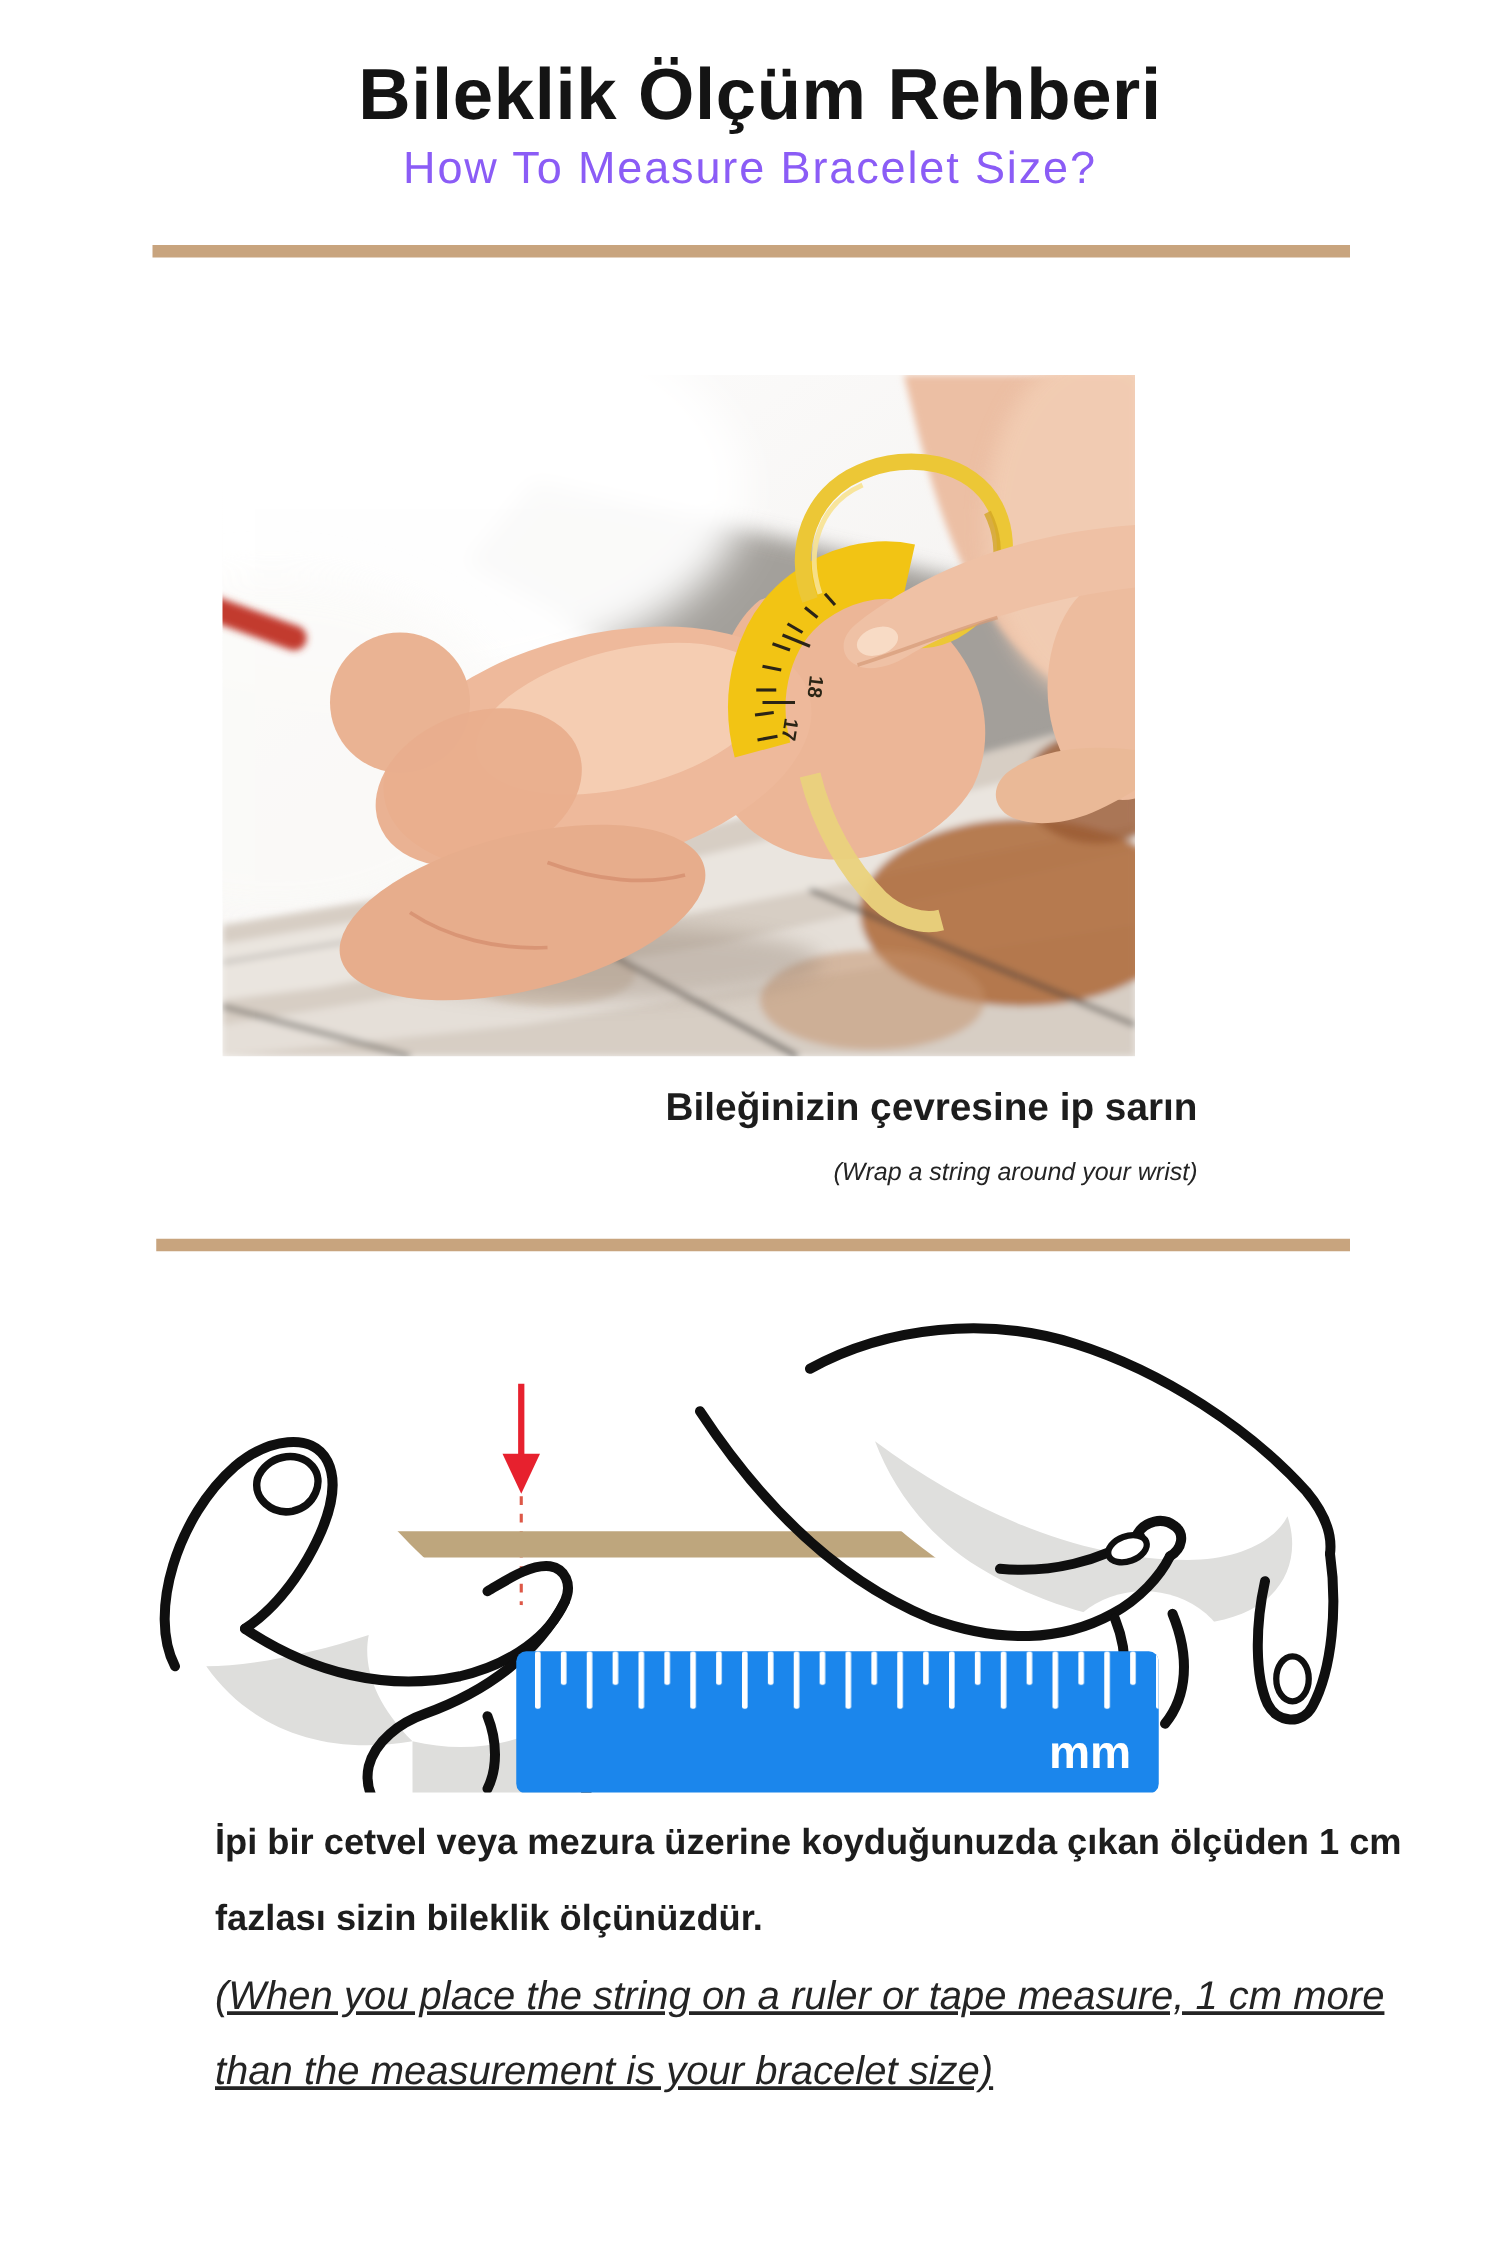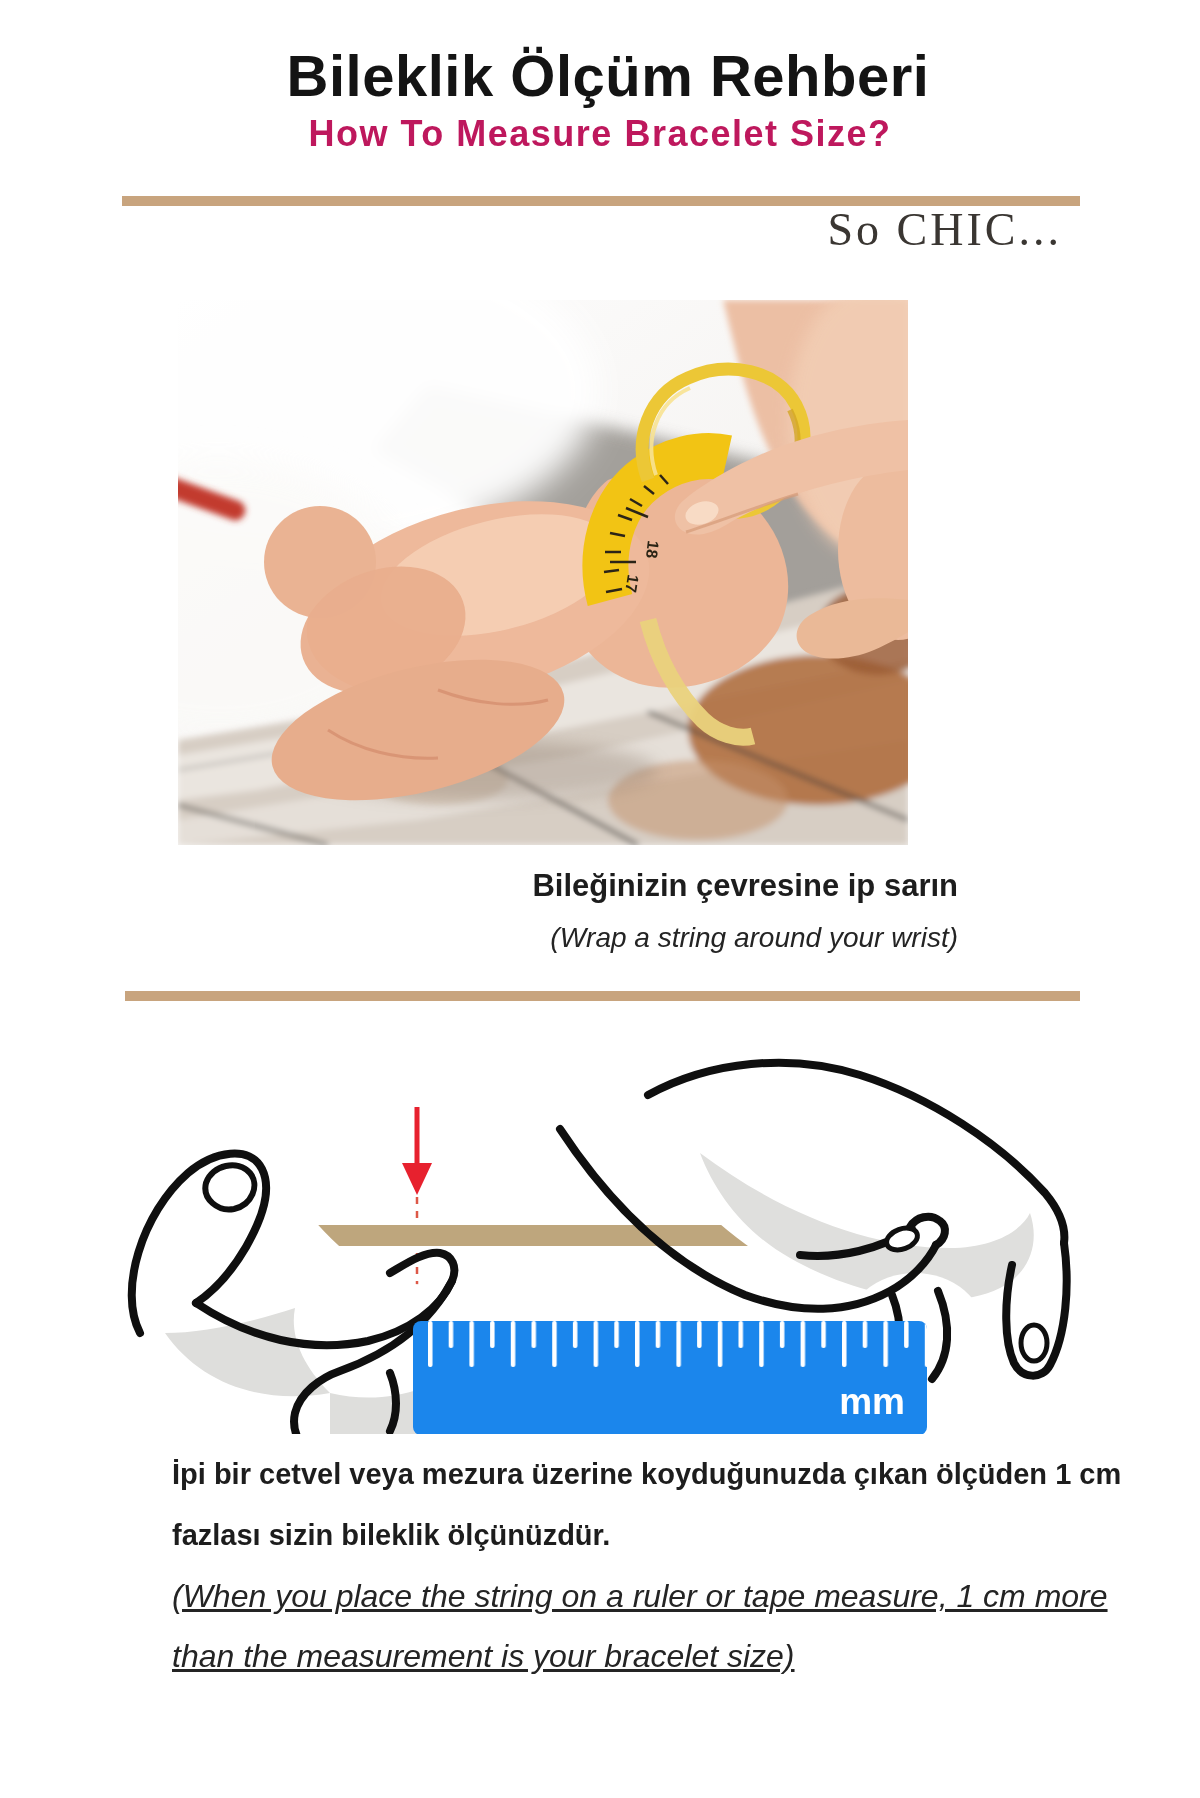--- a/index.html
+++ b/index.html
@@ -1,48 +1,47 @@
 <!DOCTYPE html>
 <html><head>
 <meta charset="utf-8">
 <style>
   html,body{margin:0;padding:0;background:#ffffff;}
   .page{position:relative;width:1200px;height:1798px;background:#ffffff;overflow:hidden;
         font-family:"Liberation Sans",sans-serif;}
   .title-wrap{position:absolute;left:0;top:44px;width:1200px;text-align:center;}
   .page-title{margin:0;font-size:58px;line-height:64px;font-weight:700;color:#141414;letter-spacing:0.5px;padding-left:16px;}
-  .page-subtitle{margin:6px 0 0 0;font-size:36px;line-height:40px;font-weight:700;color:#be185d;letter-spacing:1.5px;text-align:center;}
+  .page-subtitle{margin:6px 0 0 0;font-size:36px;line-height:40px;font-weight:400;color:#8b5cf6;letter-spacing:1.5px;text-align:center;}
   .divider{position:absolute;height:10px;background:#c8a47e;}
   .divider.top{left:122px;top:196px;width:958px;}
   .divider.mid{left:125px;top:991px;width:955px;}
   .brand{position:absolute;right:138px;top:206px;font-family:"Liberation Serif",serif;
          font-size:46px;line-height:48px;color:#3a3632;letter-spacing:3px;font-weight:400;}
   .photo{position:absolute;left:178px;top:300px;width:730px;height:545px;margin:0;}
   .caption1{position:absolute;left:178px;top:860px;width:780px;text-align:right;}
   .caption2{position:absolute;left:172px;top:1444px;width:950px;}
   .cap-bold{margin:0;font-size:31px;line-height:52px;font-weight:700;color:#1d1d1d;}
-  .cap-italic{margin:0;font-size:28px;line-height:52px;font-style:italic;font-weight:400;color:#242424;}
+  .cap-italic{margin:0;font-size:20px;line-height:52px;font-style:italic;font-weight:400;color:#242424;}
   .caption2 .cap-bold{font-size:29px;line-height:61px;}
   .caption2 .cap-italic{font-size:32px;line-height:60px;text-decoration:underline;}
   .illustration{position:absolute;left:0;top:1001px;width:1200px;height:401px;margin-top:32px;}
   svg{display:block;}
 </style>
 </head>
 <body>
 
 <div class="page">
 
   <div class="title-wrap">
     <h1 class="page-title">Bileklik Ölçüm Rehberi</h1>
     <h2 class="page-subtitle">How To Measure Bracelet Size?</h2>
   </div>
 
   <div class="divider top"></div>
 
-  <div class="brand">So CHIC...</div>
 
   <figure class="photo">
     <svg width="730" height="545" viewBox="0 0 730 545">
       <defs>
         <linearGradient id="bgp" x1="0" y1="0" x2="1" y2="1">
           <stop offset="0" stop-color="#ffffff"></stop>
             <stop offset="1" stop-color="#efece9"></stop>
         </linearGradient>
         <filter id="bL" x="-60%" y="-60%" width="220%" height="220%">
             <feGaussianBlur stdDeviation="16"></feGaussianBlur>

